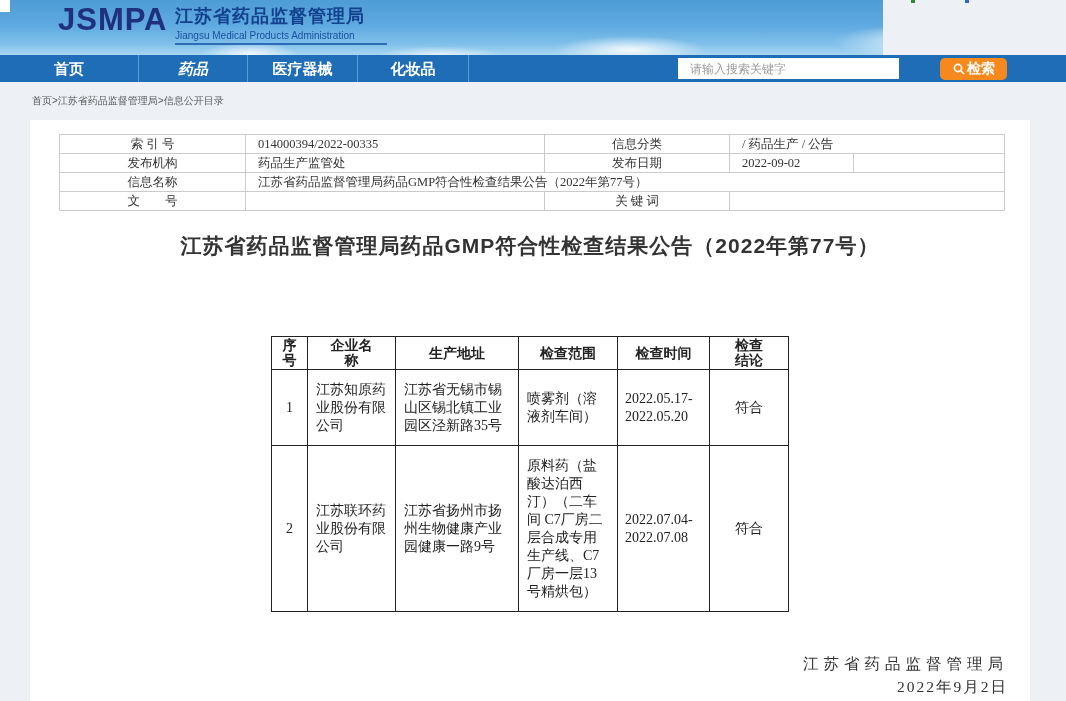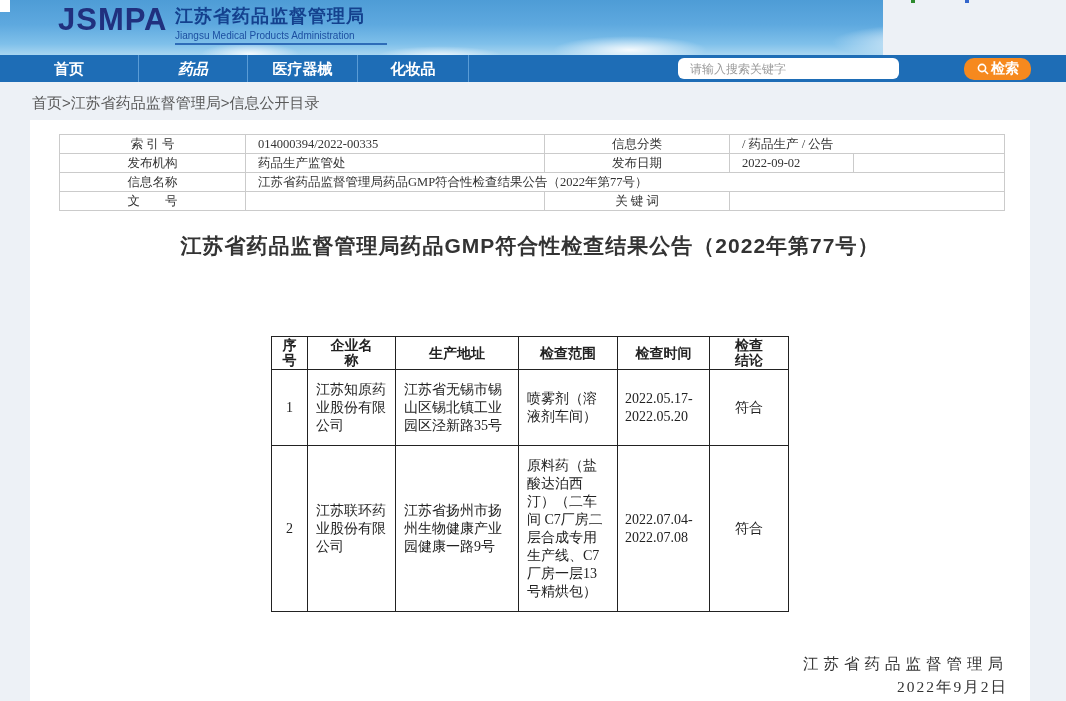--- a/index.html
+++ b/index.html
@@ -39,35 +39,35 @@
     height:27px; line-height:27px; text-align:center; color:#fff;
     font-size:15px; font-weight:bold; border-right:1px solid #5a9cd6; cursor:pointer;
   }
   .nav-item:nth-child(1){ width:139px; }
   .nav-item:nth-child(2){ width:109px;font-style:italic; }
   .nav-item:nth-child(3){ width:110px; }
   .nav-item:nth-child(4){ width:111px; }
 
   .search-input {
     position:absolute; left:678px; top:58px; width:221px; height:21px;
-    border:none; border-radius:6px; padding:0 12px; font-size:12px; color:#4c1d95;
+    border:none; border-radius:0; padding:0 12px; font-size:12px; color:#4c1d95;
     outline:none; background:#fff;
   }
   .search-input::placeholder { color:#9b9b9b; }
   .search-btn {
-    position:absolute; left:964px; top:58px; width:67px; height:22px;
-    background:#f6891e; border:none; border-radius:10px; color:#fff;
+    position:absolute; left:940px; top:58px; width:67px; height:22px;
+    background:#f6891e; border:none; border-radius:5px; color:#fff;
     font-size:14px; font-weight:bold; display:flex; align-items:center;
     justify-content:center; gap:1px; cursor:pointer; padding:0;
   }
   .search-btn svg { display:block; }
 
   
   .crumbs {
-    position:absolute; left:32px; top:94px; font-size:15px; color:#595959; cursor:pointer;
+    position:absolute; left:32px; top:94px; font-size:10px; color:#595959; cursor:pointer;
   }
 
   
   .panel {
     position:absolute; left:30px; top:120px; width:1000px; height:581px; background:#fff;
   }
 
   
   .meta { position:absolute; left:29px; top:14px; width:945px;
     border-collapse:collapse; table-layout:fixed;

